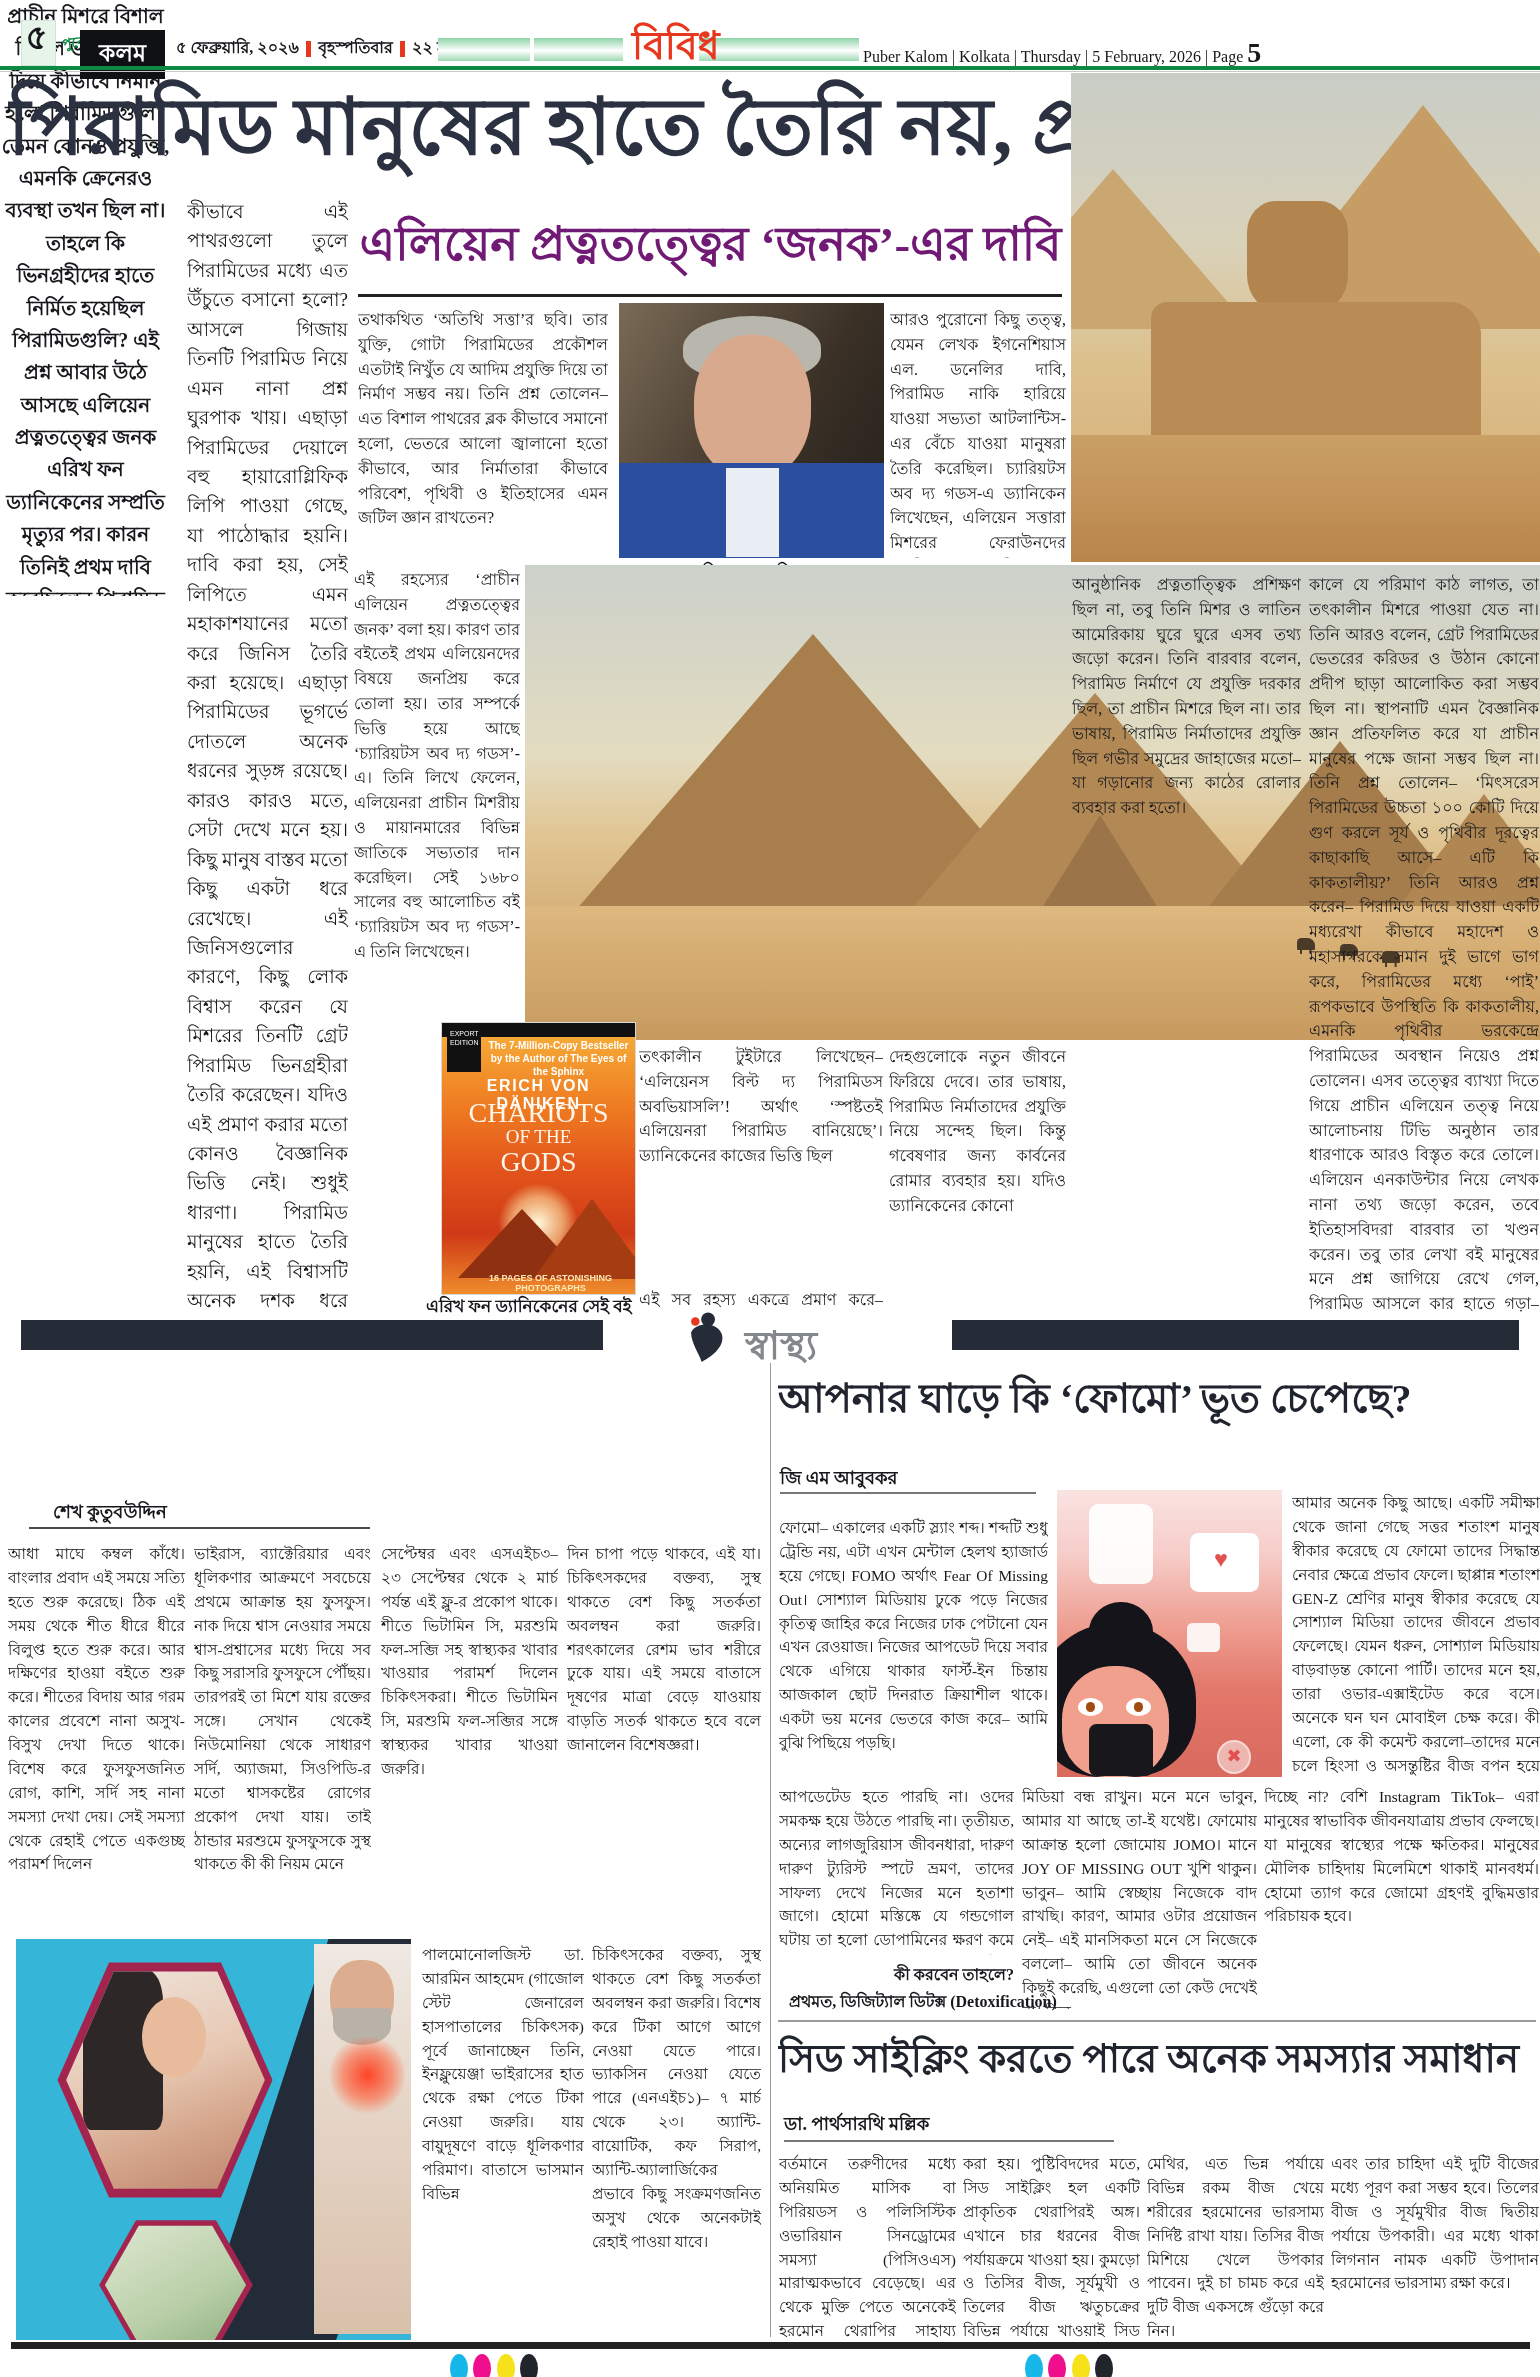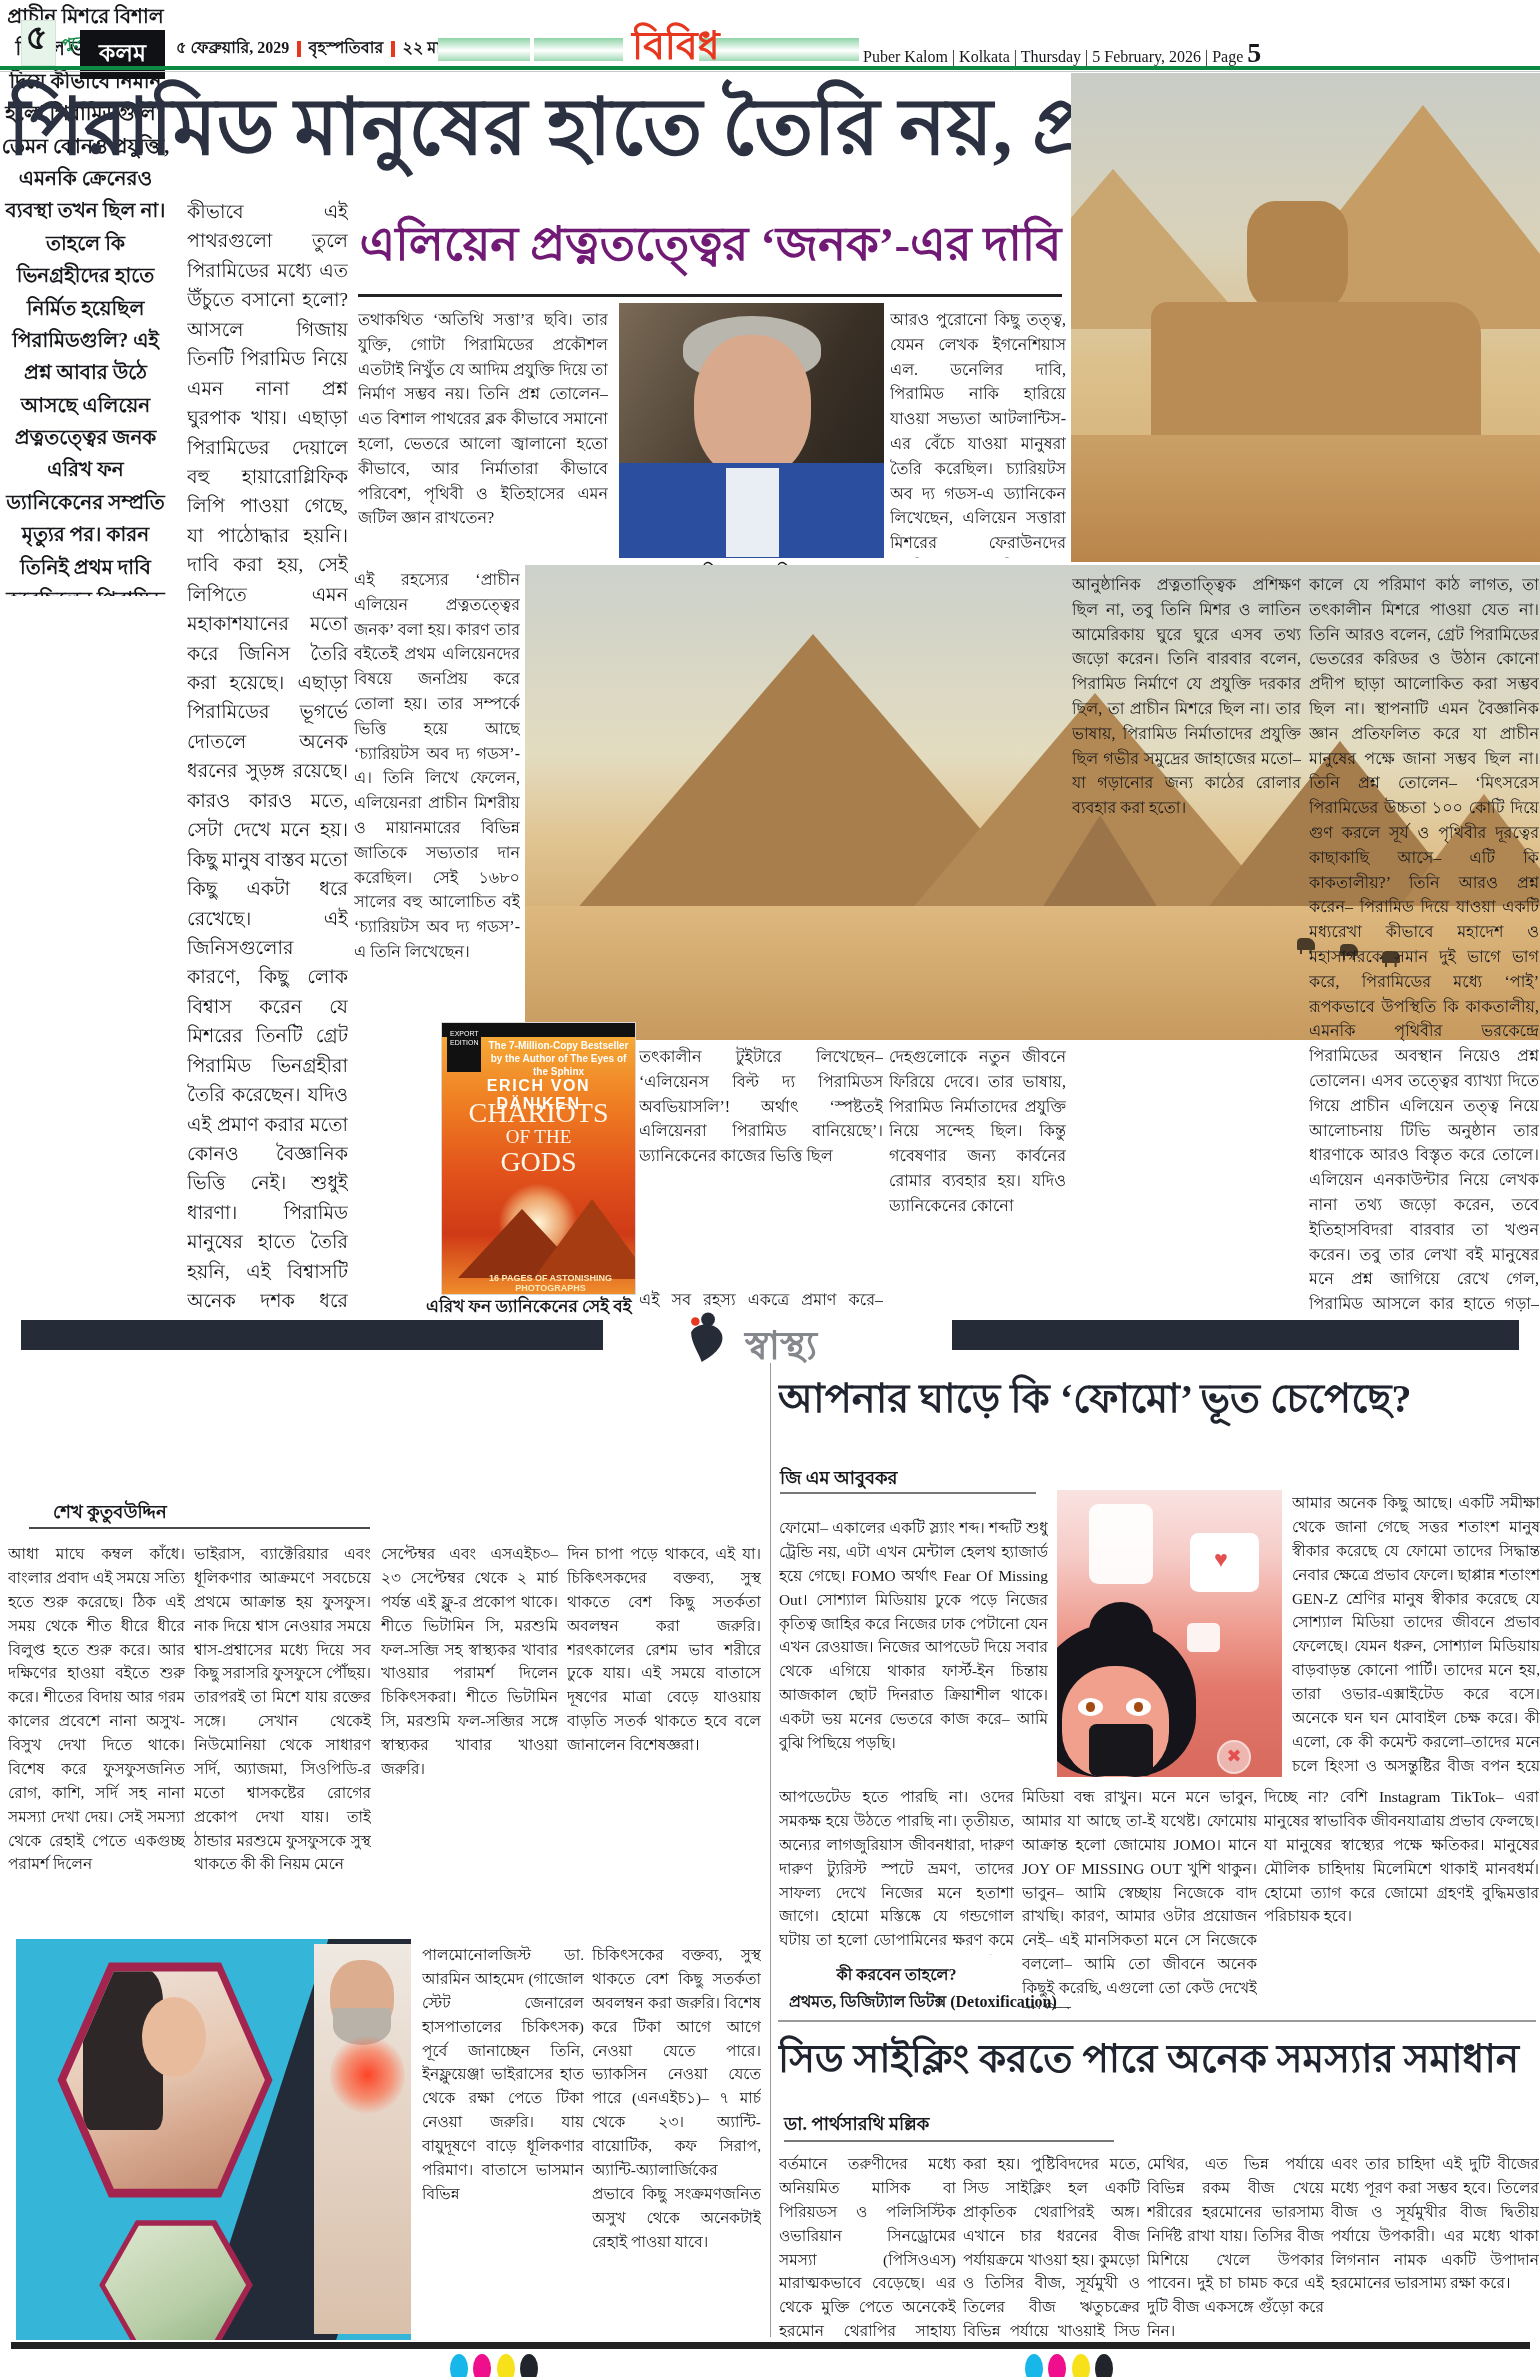--- a/index.html
+++ b/index.html
@@ -143,21 +143,21 @@
 </head>
 <body>
 
 <div id="page">
 
   <div class="abs" id="hdr-pageno-box"></div>
   <div class="abs" id="hdr-pageno">৫</div>
   <div class="abs" id="hdr-pubber">পুবের</div>
   <div class="abs" id="hdr-logo">কলম</div>
   <div class="abs" id="hdr-date">
-    <span>৫ ফেব্রুয়ারি, 2029</span><span class="red-sep"></span><span>বৃহস্পতিবার</span><span class="red-sep"></span><span>২২ মাঘ, ১৪৩২</span>
+    <span>৫ ফেব্রুয়ারি, ২০২৬</span><span class="red-sep"></span><span>বৃহস্পতিবার</span><span class="red-sep"></span><span>২২ মাঘ, ১৪৩২</span>
   </div>
   <div class="abs green-grad" id="grad1"></div>
   <div class="abs green-grad" id="grad2"></div>
   <div class="abs green-grad" id="grad3"></div>
   <div class="abs" id="hdr-section">বিবিধ</div>
   <div class="abs" id="hdr-meta">
     <span>Puber Kalom | Kolkata | Thursday | 5 February, 2026 | Page</span>
     <span class="big5">5</span>
   </div>
   <div class="abs" id="hdr-rule"></div>
@@ -288,21 +288,21 @@
       </div>
     <div class="fa-phone"></div>
     <div class="fa-x">✖</div>
   </div>
 
   <div class="col" style="left:779px;top:1516px;width:269px;height:262px;font-size:15.4px;">ফোমো– একালের একটি স্ল্যাং শব্দ। শব্দটি শুধু ট্রেন্ডি নয়, এটা এখন মেন্টাল হেলথ হ্যাজার্ড হয়ে গেছে। FOMO অর্থাৎ Fear Of Missing Out। সোশ্যাল মিডিয়ায় ঢুকে পড়ে নিজের কৃতিত্ব জাহির করে নিজের ঢাক পেটানো যেন এখন রেওয়াজ। নিজের আপডেট দিয়ে সবার থেকে এগিয়ে থাকার ফার্স্ট-ইন চিন্তায় আজকাল ছোট দিনরাত ক্রিয়াশীল থাকে। একটা ভয় মনের ভেতরে কাজ করে– আমি বুঝি পিছিয়ে পড়ছি।</div>
   <div class="col" style="left:1292px;top:1491px;width:248px;height:287px;font-size:15.4px;">আমার অনেক কিছু আছে। একটি সমীক্ষা থেকে জানা গেছে সত্তর শতাংশ মানুষ স্বীকার করেছে যে ফোমো তাদের সিদ্ধান্ত নেবার ক্ষেত্রে প্রভাব ফেলে। ছাপ্পান্ন শতাংশ GEN-Z শ্রেণির মানুষ স্বীকার করেছে যে সোশ্যাল মিডিয়া তাদের জীবনে প্রভাব ফেলেছে। যেমন ধরুন, সোশ্যাল মিডিয়ায় বাড়বাড়ন্ত কোনো পার্টি। তাদের মনে হয়, তারা ওভার-এক্সাইটেড করে বসে। অনেকে ঘন ঘন মোবাইল চেক্ষ করে। কী এলো, কে কী কমেন্ট করলো–তাদের মনে চলে হিংসা ও অসন্তুষ্টির বীজ বপন হয়ে যায়। অন্যের সঙ্গে তুলনা টেনে ভুলভাল সিদ্ধান্ত নেয়।</div>
   <div class="col" style="left:779px;top:1785px;width:235px;height:170px;font-size:15.4px;">আপডেটেড হতে পারছি না। ওদের সমকক্ষ হয়ে উঠতে পারছি না। তৃতীয়ত, অন্যের লাগজুরিয়াস জীবনধারা, দারুণ দারুণ ট্যুরিস্ট স্পটে ভ্রমণ, তাদের সাফল্য দেখে নিজের মনে হতাশা জাগে। হোমো মস্তিষ্কে যে গন্ডগোল ঘটায় তা হলো ডোপামিনের ক্ষরণ কমে যাওয়া। ফোমোয় আক্রান্তদের জন্য দিনে অন্তত তিরিশ মিনিট সোশ্যাল মিডিয়া–YouTube–Instagram–Tik Tok ইত্যাদি মায়বেন এমন সব ভিডিও ছেড়ে দূরে না সরে দেশ হতে</div>
   <div class="col" style="left:1022px;top:1785px;width:235px;height:224px;font-size:15.4px;">মিডিয়া বন্ধ রাখুন। মনে মনে ভাবুন, আমার যা আছে তা-ই যথেষ্ট। ফোমোয় আক্রান্ত হলো জোমোয় JOMO। মানে JOY OF MISSING OUT খুশি থাকুন। ভাবুন– আমি স্বেচ্ছায় নিজেকে বাদ রাখছি। কারণ, আমার ওটার প্রয়োজন নেই– এই মানসিকতা মনে সে নিজেকে বললো– আমি তো জীবনে অনেক কিছুই করেছি, এগুলো তো কেউ দেখেই না। কিন্তু</div>
   <div class="col" style="left:1264px;top:1785px;width:275px;height:224px;font-size:15.4px;">দিচ্ছে না? বেশি Instagram TikTok– এরা মানুষের স্বাভাবিক জীবনযাত্রায় প্রভাব ফেলছে। যা মানুষের স্বাস্থ্যের পক্ষে ক্ষতিকর। মানুষের মৌলিক চাহিদায় মিলেমিশে থাকাই মানবধর্ম। হোমো ত্যাগ করে জোমো গ্রহণই বুদ্ধিমত্তার পরিচায়ক হবে।</div>
-  <div class="col subhead" style="left:779px;top:1963px;width:235px;height:23.4px;font-size:16px;text-align:center;">কী করবেন তাহলে?</div>
+  <div class="col subhead" style="left:779px;top:1963px;width:235px;height:23.4px;font-size:16px;text-align:right;">কী করবেন তাহলে?</div>
   <div class="col subhead" style="left:789px;top:1990px;width:288px;height:23.4px;font-size:16px;text-align:left;">প্রথমত,  ডিজিট্যাল ডিটক্স (Detoxification)</div>
 
   <div class="abs" id="fomo-seed-rule"></div>
   <div class="abs" id="seed-headline">সিড সাইক্লিং করতে পারে অনেক সমস্যার সমাধান</div>
   <div class="abs" id="seed-byline">ডা. পার্থসারথি মল্লিক</div>
   <div class="abs" id="seed-byrule"></div>
   <div class="col" style="left:779px;top:2152px;width:177px;height:185px;font-size:15.4px;">বর্তমানে তরুণীদের মধ্যে অনিয়মিত মাসিক বা পিরিয়ডস ও পলিসিস্টিক ওভারিয়ান সিনড্রোমের সমস্যা (পিসিওএস) মারাত্মকভাবে বেড়েছে। এর থেকে মুক্তি পেতে অনেকেই হরমোন থেরাপির সাহায্য নেন। মহিলাদের হরমোনজনিত সমস্যার সমাধানে সিড সাইক্লিং উপকারী হতে পারে।</div>
   <div class="col" style="left:963px;top:2152px;width:177px;height:185px;font-size:15.4px;">করা হয়। পুষ্টিবিদদের মতে, সিড সাইক্লিং হল একটি প্রাকৃতিক থেরাপিরই অঙ্গ। এখানে চার ধরনের বীজ পর্যায়ক্রমে খাওয়া হয়। কুমড়ো ও তিসির বীজ, সূর্যমুখী ও তিলের বীজ ঋতুচক্রের বিভিন্ন পর্যায়ে খাওয়াই সিড সাইক্লিং।</div>
   <div class="col" style="left:1147px;top:2152px;width:177px;height:185px;font-size:15.4px;">মেথির, এত ভিন্ন পর্যায়ে বিভিন্ন রকম বীজ খেয়ে শরীরের হরমোনের ভারসাম্য নির্দিষ্ট রাখা যায়। তিসির বীজ মিশিয়ে খেলে উপকার পাবেন। দুই চা চামচ করে এই দুটি বীজ একসঙ্গে গুঁড়ো করে নিন।</div>
   <div class="col" style="left:1331px;top:2152px;width:208px;height:185px;font-size:15.4px;">এবং তার চাহিদা এই দুটি বীজের মধ্যে পূরণ করা সম্ভব হবে। তিলের বীজ ও সূর্যমুখীর বীজ দ্বিতীয় পর্যায়ে উপকারী। এর মধ্যে থাকা লিগনান নামক একটি উপাদান হরমোনের ভারসাম্য রক্ষা করে।</div>

